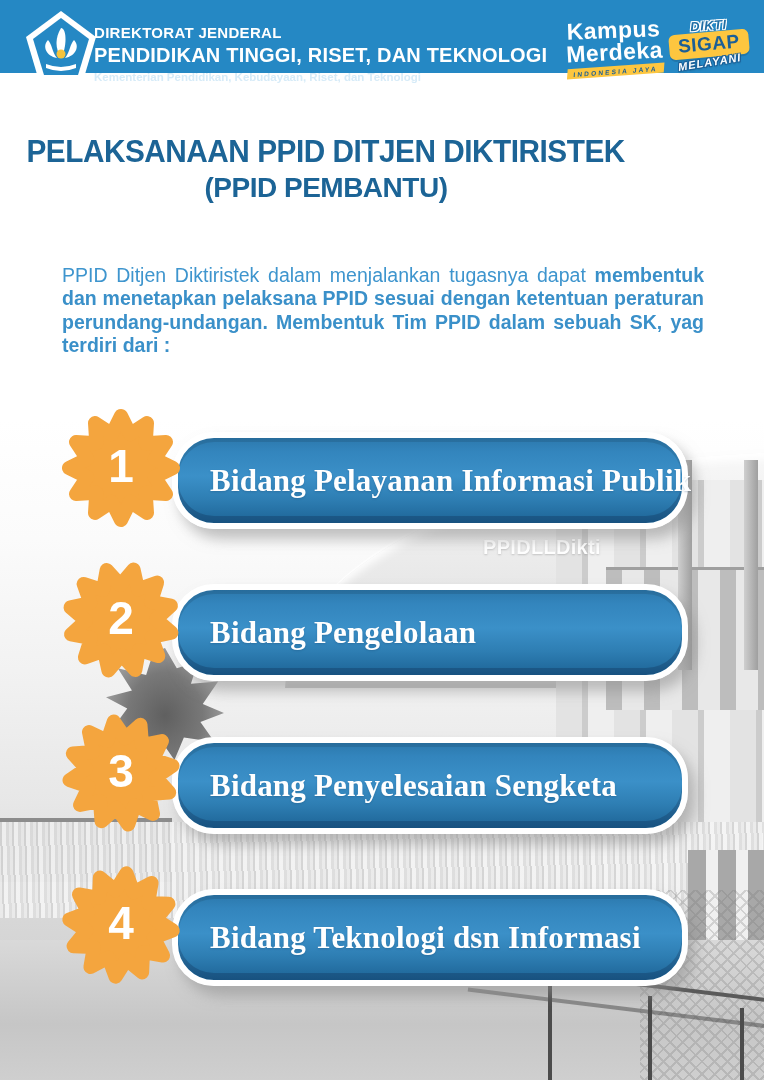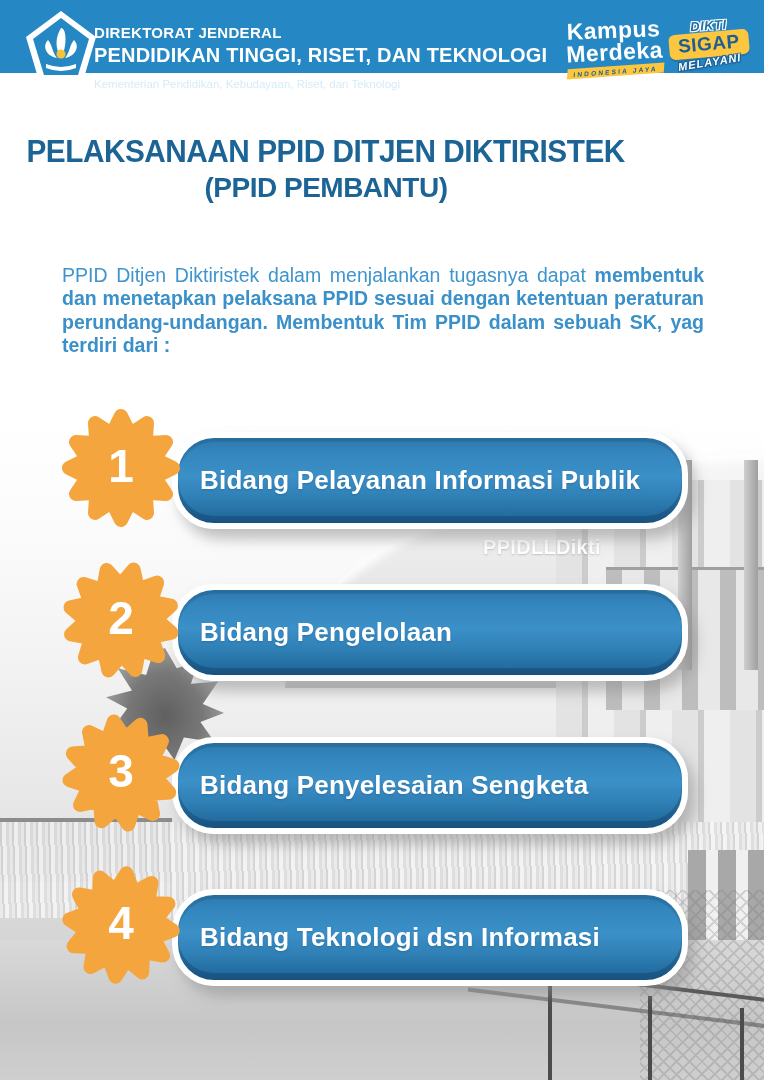--- a/index.html
+++ b/index.html
@@ -6,21 +6,21 @@
   html,body { width:764px; height:1080px; }
   body { font-family:"Liberation Sans", sans-serif; background:#fff; overflow:hidden; }
   .page { position:relative; width:764px; height:1080px; background:#fff; overflow:hidden; }
 
   
   .header { position:absolute; left:0; top:0; width:764px; height:73px; background:#2588c4; }
   .logo { position:absolute; left:24px; top:10px; width:74px; height:74px; }
   .org-block { position:absolute; left:94px; top:24px; color:#fff; }
   .org-line1 { font-size:15px; font-weight:bold; letter-spacing:.3px; line-height:1.25; }
   .org-line2 { font-size:20px; font-weight:bold; letter-spacing:.2px; line-height:1.25; }
-  .org-line3 { font-size:11.5px; color:#d6ebf8; margin-top:10px; }
+  .org-line3 { font-size:11.5px; color:#d6ebf8; margin-top:3px;font-weight:bold; }
 
   .km { position:absolute; left:566px; top:20px; transform:rotate(-3deg); color:#fff; text-align:center; }
   .km-l1 { font-size:23px; font-weight:800; line-height:.9; letter-spacing:.5px; transform:rotate(1deg); }
   .km-l2 { font-size:23px; font-weight:800; line-height:1.0; letter-spacing:.5px; }
   .km-strip { margin-top:2px; background:#fdc63f; color:#1a5e97; font-size:6.5px; font-weight:bold;
               letter-spacing:2.2px; padding:2px 5px 1px; transform:rotate(-1deg) skewX(-8deg); white-space:nowrap; }
 
   .sigap { position:absolute; left:666px; top:18px; width:86px; text-align:center; transform:rotate(-2deg); }
   .sigap-top { font-size:13px; font-weight:800; font-style:italic; color:#1f6ea5; letter-spacing:.5px;
                text-shadow:-1px -1px 0 #fff,1px -1px 0 #fff,-1px 1px 0 #fff,1px 1px 0 #fff; transform:rotate(-2deg); }
@@ -73,22 +73,22 @@
                      repeating-linear-gradient(-45deg,#777 0 2px,transparent 2px 9px); }
   .watermark { position:absolute; left:483px; top:116px; color:#fff; font-size:20px; font-weight:bold;
                letter-spacing:.3px; text-shadow:0 1px 2px rgba(120,120,120,.35); }
 
   
   .pill { position:absolute; left:172px; width:516px; height:97px; z-index:2;
           background:linear-gradient(180deg,#2c79ad 0%,#3385bd 16%,#3b90c8 45%,#2e7eb3 72%,#1d6496 100%);
           border:6px solid #ffffff; border-radius:42px;
           box-shadow:7px 10px 14px rgba(140,140,140,.55), inset 0 4px 0 rgba(0,0,0,.10), inset 0 -7px 0 rgba(0,0,30,.18);
           display:flex; align-items:center; }
-  .pill-label { color:#fff; font-size:26px; font-weight:800; padding-left:22px; letter-spacing:.2px;
-                white-space:nowrap; text-shadow:0 1px 2px rgba(20,60,100,.25); }
+  .pill-label { color:#fff; font-size:31px; font-weight:800; padding-left:32px; letter-spacing:.2px;
+                white-space:nowrap; text-shadow:0 1px 2px rgba(20,60,100,.25);font-family:Liberation Serif, serif; }
   .star-wrap { position:absolute; left:60px; width:122px; height:122px; z-index:3; }
   .star-num { position:absolute; left:0; top:0; width:122px; height:122px; display:flex; align-items:center;
               justify-content:center; color:#fff; font-size:46px; font-weight:800; padding-bottom:4px; }
   .r1p { top:432px; } .r1s { top:407px; }
   .r2p { top:584px; } .r2s { top:559px; }
   .r3p { top:737px; } .r3s { top:712px; }
   .r4p { top:889px; } .r4s { top:864px; }
 </style>
 </head>
 <body>

